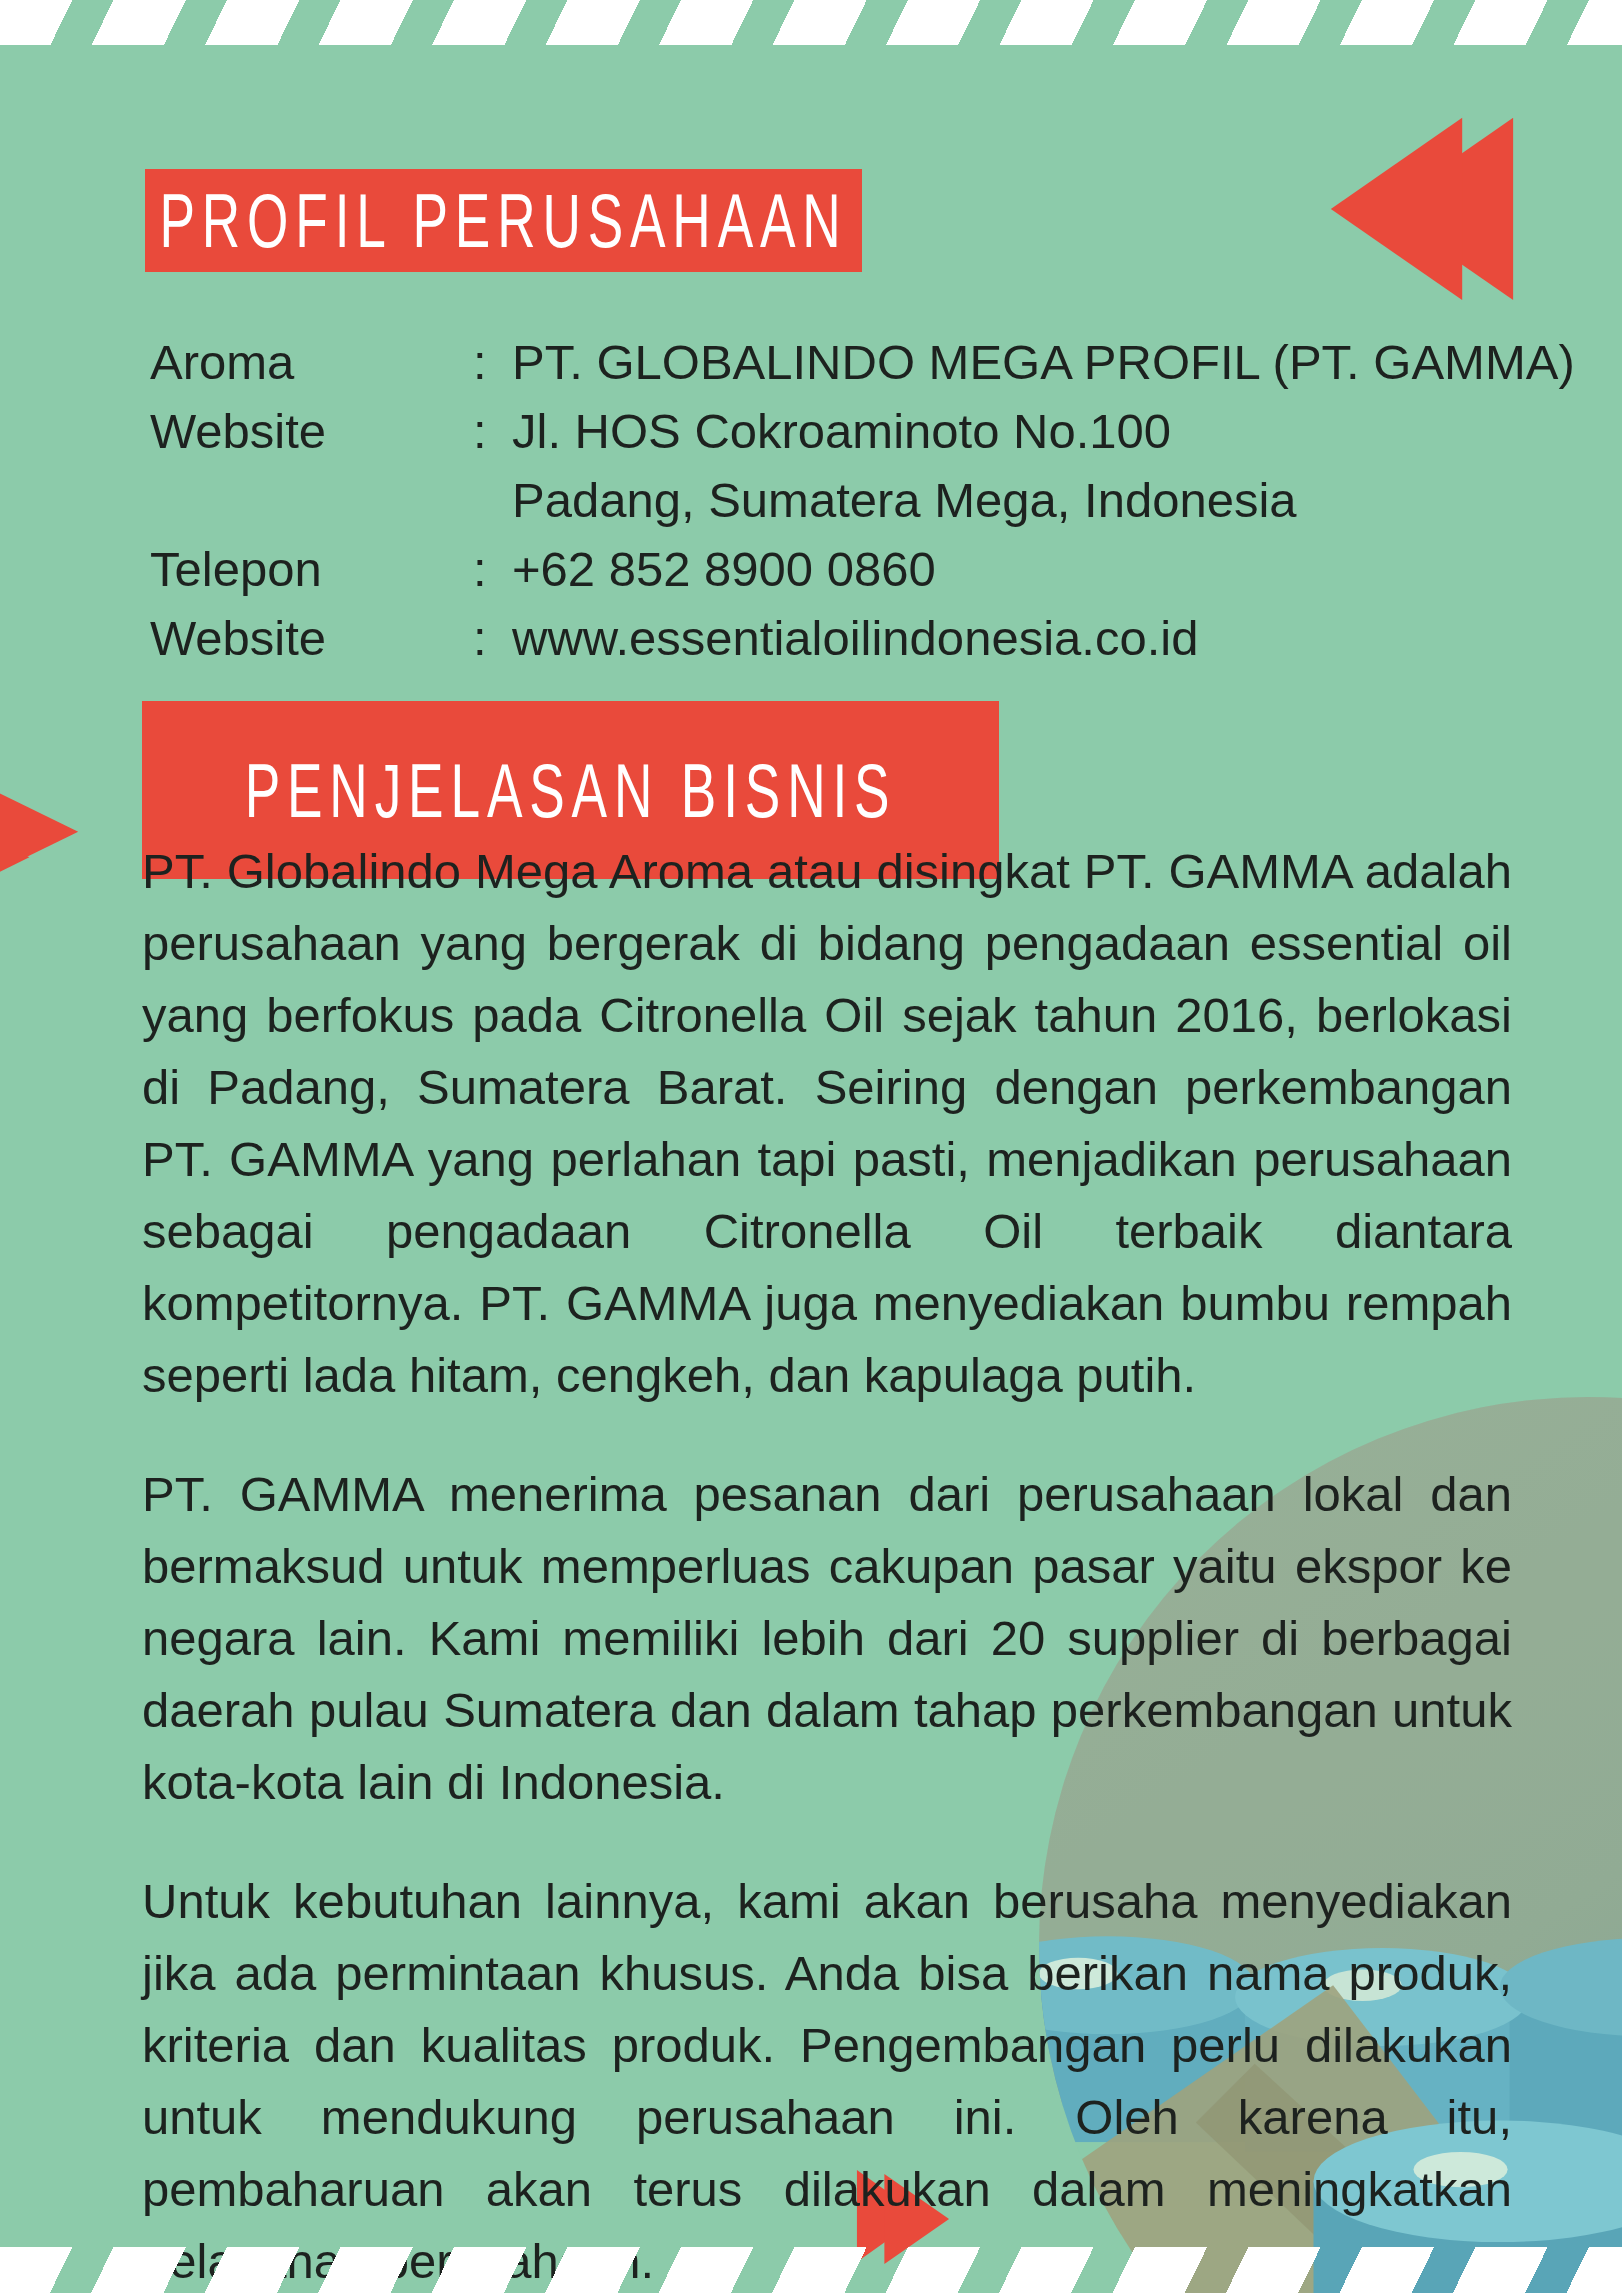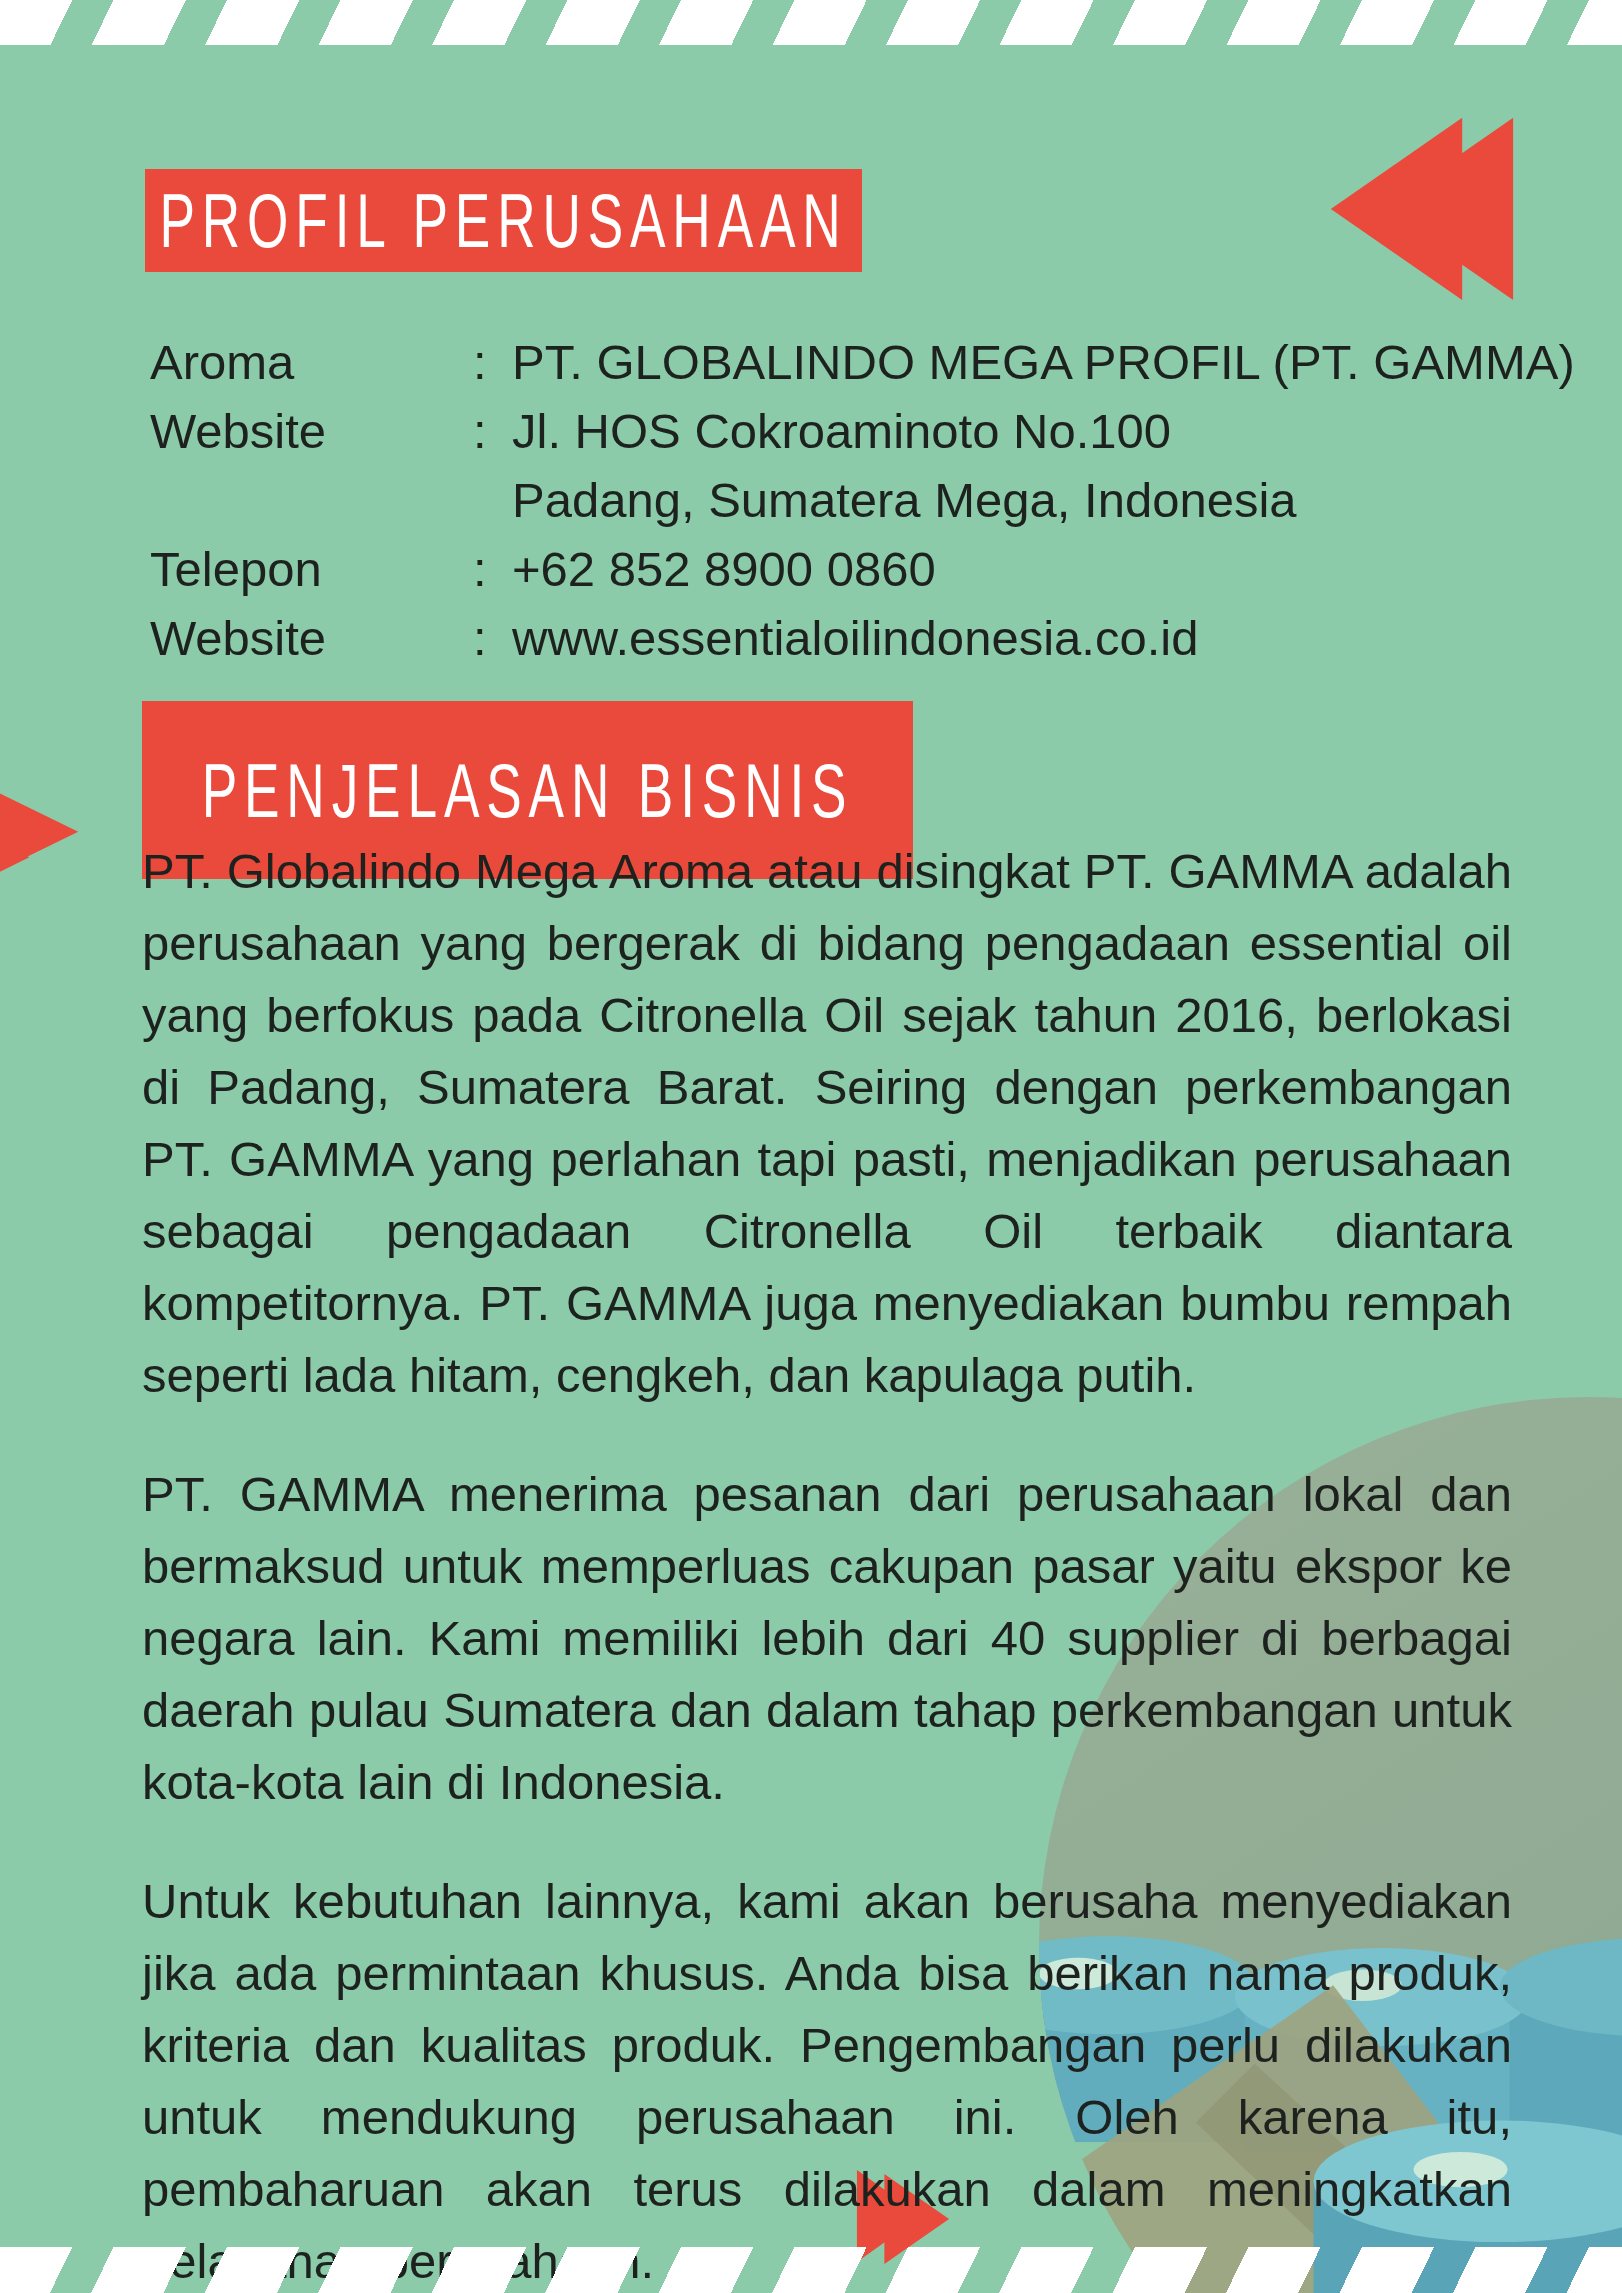--- a/index.html
+++ b/index.html
@@ -34,21 +34,21 @@
     position:absolute;z-index:3;
     background:var(--accent,#e94a3b);
     display:flex;align-items:center;justify-content:center;
   }
   .header-block .hb-text{
     color:#fff;font-size:76px;font-weight:400;
     letter-spacing:9.8px;white-space:nowrap;
     transform:scaleX(0.70);transform-origin:50% 50%;
   }
   .hb-profil{left:145px;top:169px;width:717px;height:103px;}
-  .hb-penjelasan{left:142px;top:701px;width:771px;height:178px;text-align:center;}
+  .hb-penjelasan{left:142px;top:701px;width:857px;height:178px;text-align:center;}
 
   
   .info{position:absolute;left:150px;top:328px;width:1372px;z-index:3;}
   .info-row{display:flex;line-height:69px;font-size:49px;}
   .info-row .lbl{width:323px;flex:0 0 323px;}
   .info-row .sep{width:39px;flex:0 0 39px;}
   .info-row .val{flex:1;white-space:nowrap;}
 
   
   .paras{position:absolute;left:142px;top:835px;width:1370px;z-index:3;}
@@ -175,21 +175,21 @@
         <span class="val">www.essentialoilindonesia.co.id</span>
     </div>
   </div>
 
   <div class="header-block hb-penjelasan">
     <span class="hb-text">PENJELASAN BISNIS</span>
   </div>
 
   <div class="paras">
     <p>PT. Globalindo Mega Aroma atau disingkat PT. GAMMA adalah perusahaan yang bergerak di bidang pengadaan essential oil yang berfokus pada Citronella Oil sejak tahun 2016, berlokasi di Padang, Sumatera Barat. Seiring dengan perkembangan PT. GAMMA yang perlahan tapi pasti, menjadikan perusahaan sebagai pengadaan Citronella Oil terbaik diantara kompetitornya. PT. GAMMA juga menyediakan bumbu rempah seperti lada hitam, cengkeh, dan kapulaga putih.</p>
-    <p>PT. GAMMA menerima pesanan dari perusahaan lokal dan bermaksud untuk memperluas cakupan pasar yaitu ekspor ke negara lain. Kami memiliki lebih dari 40 supplier di berbagai daerah pulau Sumatera dan dalam tahap perkembangan untuk kota-kota lain di Indonesia.</p>
+    <p>PT. GAMMA menerima pesanan dari perusahaan lokal dan bermaksud untuk memperluas cakupan pasar yaitu ekspor ke negara lain. Kami memiliki lebih dari 20 supplier di berbagai daerah pulau Sumatera dan dalam tahap perkembangan untuk kota-kota lain di Indonesia.</p>
     <p>Untuk kebutuhan lainnya, kami akan berusaha menyediakan jika ada permintaan khusus. Anda bisa berikan nama produk, kriteria dan kualitas produk. Pengembangan perlu dilakukan untuk mendukung perusahaan ini. Oleh karena itu, pembaharuan akan terus dilakukan dalam meningkatkan pelayanan perusahaan.</p>
   </div>
 
   <div class="stripes top"></div>
   <div class="stripes bottom"></div>
 
 </div>
 
 
 </body></html>

